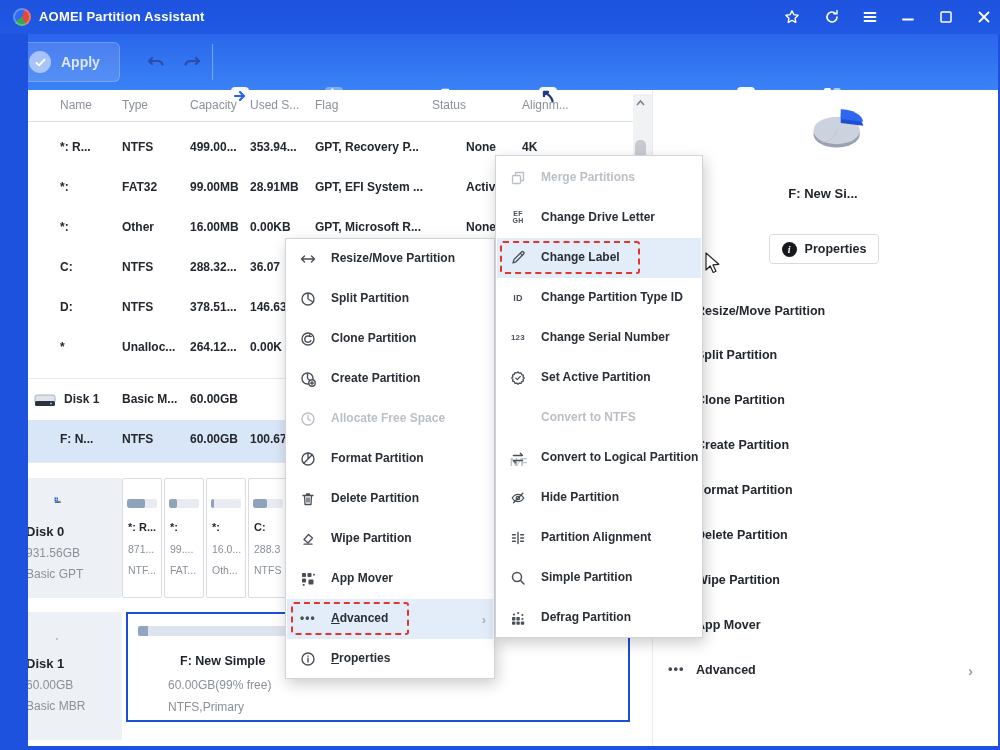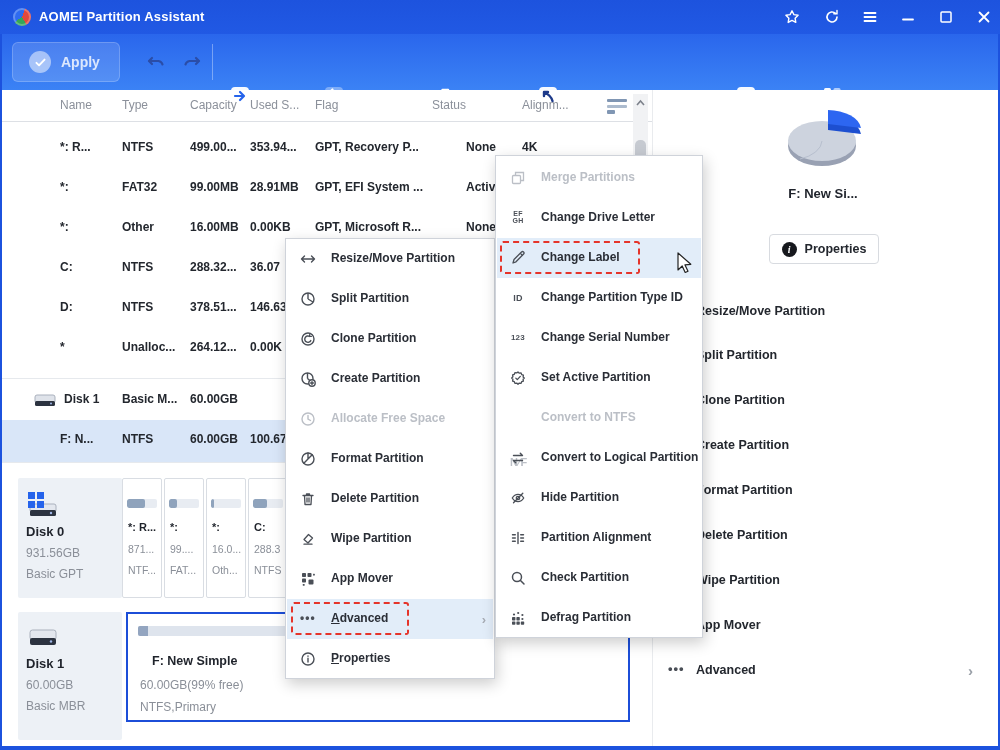--- a/index.html
+++ b/index.html
@@ -1,19 +1,19 @@
 <!DOCTYPE html>
 <html><head>
 <meta charset="utf-8">
 <style>
   html,body{margin:0;padding:0;background:#555;}
   #app{position:relative;width:1000px;height:750px;background:#fff;overflow:hidden;
        font-family:"Liberation Sans",sans-serif;-webkit-font-smoothing:antialiased;}
   #app *{box-sizing:border-box;}
-  .abs{position:absolute;}
+  .abs{position:absolute;padding-left:28px;}
   
   .titlebar{left:0;top:0;width:1000px;height:34px;background:linear-gradient(180deg,#1d53de,#2159e4);
             display:flex;align-items:center;color:#fff;}
   .logo{position:absolute;left:13px;top:8px;width:18px;height:18px;border-radius:50%;
         background:conic-gradient(from 20deg,#e4483b 0 130deg,#35a558 130deg 215deg,#2e6bf0 215deg 360deg);
         box-shadow:inset 0 0 0 2px rgba(255,255,255,.25);}
   .apptitle{position:absolute;left:39px;top:9px;font-size:13px;font-weight:700;letter-spacing:.2px;}
   .winicon{position:absolute;top:9px;width:16px;height:16px;color:#fff;cursor:default;}
   .winicon svg{width:16px;height:16px;display:block;}
   
@@ -651,21 +651,21 @@
         </span>
       <span class="mil">Partition Alignment</span>
     </div>
     <div class="mi" style="top:402px">
       <span class="mic">
           <svg viewBox="0 0 16 16" fill="none" stroke="currentColor" stroke-width="1.5" stroke-linecap="round">
             <circle cx="7" cy="7" r="4.5"></circle>
             <path d="M10.5 10.5 14 14"></path>
           </svg>
         </span>
-      <span class="mil">Check Partition</span>
+      <span class="mil">Simple Partition</span>
     </div>
     <div class="mi" style="top:442px">
       <span class="mic">
           <svg viewBox="0 0 16 16" fill="currentColor">
             <rect x="2" y="7" width="3.4" height="3.4" rx=".7"></rect>
             <rect x="6.4" y="7" width="3.4" height="3.4" rx=".7"></rect>
             <rect x="2" y="11.4" width="3.4" height="3.4" rx=".7"></rect>
             <rect x="6.4" y="11.4" width="3.4" height="3.4" rx=".7"></rect>
             <rect x="10.8" y="11.4" width="3.4" height="3.4" rx=".7"></rect>
             <circle cx="4" cy="4.5" r="1.1"></circle>

